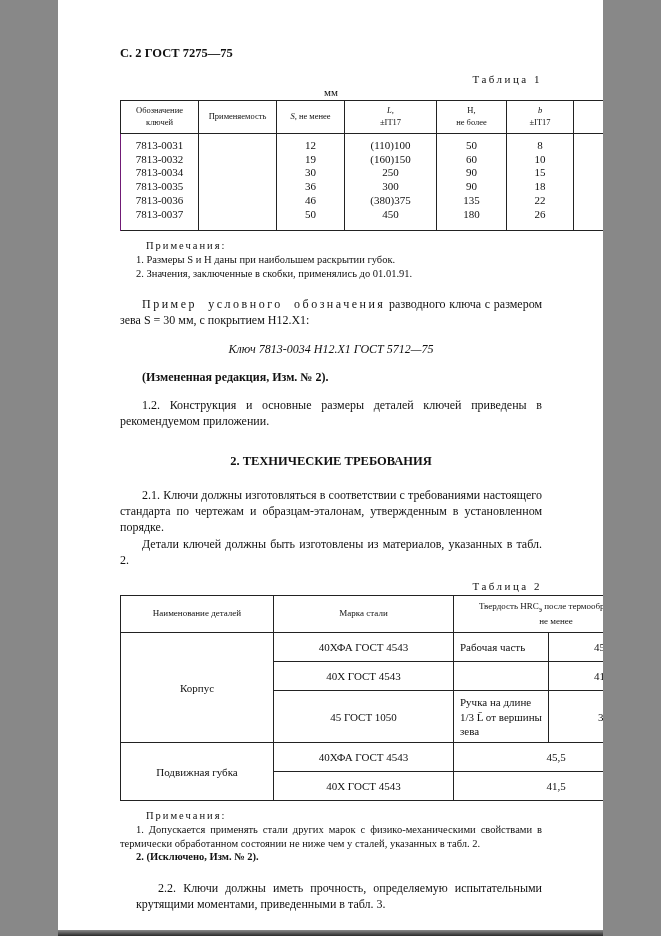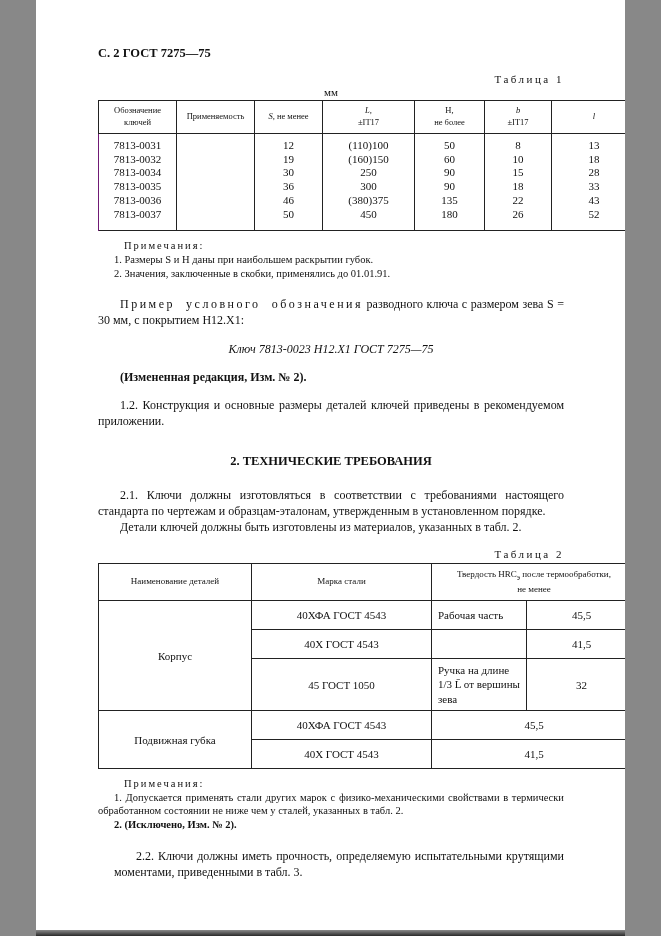--- a/index.html
+++ b/index.html
@@ -1,17 +1,17 @@
 <!DOCTYPE html>
 <html lang="ru"><head>
 <meta charset="utf-8">
 <style>
   html,body { margin:0; padding:0; background:#888; }
   .page {
-    width:589px; height:936px; margin:0 auto; background:#ffffff;
+    width:545px; height:936px; margin:0 auto; background:#ffffff;
     font-family:"Liberation Serif", serif; color:#111;
     position:relative; box-sizing:border-box;
     padding:46px 61px 0 62px; overflow:hidden;
   }
   .doc-header { font-weight:bold; font-size:12.5px; }
   .tcaption { text-align:right; font-size:11px; letter-spacing:2.5px; margin-top:12px; }
   .unit { text-align:center; font-size:11px; margin-top:1px; }
   table { border-collapse:collapse; width:538px; table-layout:fixed; }
   .t1 { margin-top:2px; border:1px solid #222; }
   .t1 th {
@@ -166,21 +166,21 @@
   <div class="note-block">
     <div class="note-title">Примечания:</div>
     <div class="note-item">1. Размеры S и Н даны при наибольшем раскрытии губок.</div>
     <div class="note-item">2. Значения, заключенные в скобки, применялись до 01.01.91.</div>
   </div>
 
   <div class="para example-para">
     <span class="spaced">Пример условного обозначения</span><span> разводного ключа с размером зева S = 30 мм, с покрытием Н12.Х1:</span>
   </div>
 
-  <div class="designation">Ключ 7813-0023 Н12.Х1 ГОСТ 7275—75</div>
+  <div class="designation">Ключ 7813-0034 Н12.Х1 ГОСТ 5712—75</div>
 
   <div class="amended">(Измененная редакция, Изм. № 2).</div>
 
   <div class="para mt12">1.2. Конструкция и основные размеры деталей ключей приведены в рекомендуемом прило­жении.</div>
 
   <div class="section-heading">2. ТЕХНИЧЕСКИЕ ТРЕБОВАНИЯ</div>
 
   <div class="para mt18">2.1. Ключи должны изготовляться в соответствии с требованиями настоящего стандарта по чертежам и образцам-эталонам, утвержденным в установленном порядке.</div>
   <div class="para">Детали ключей должны быть изготовлены из материалов, указанных в табл. 2.</div>
 

